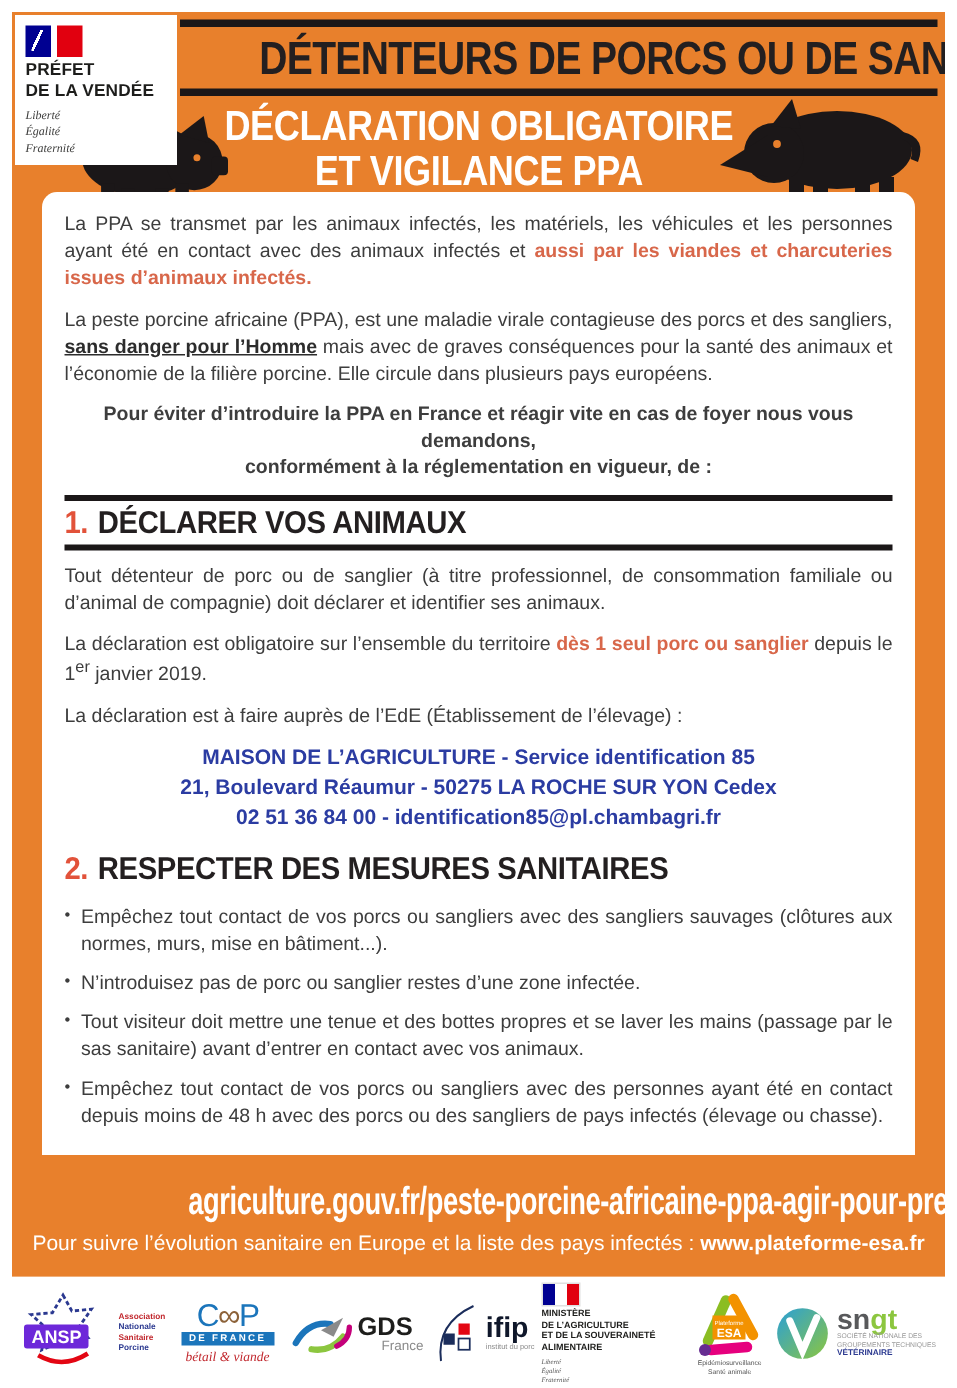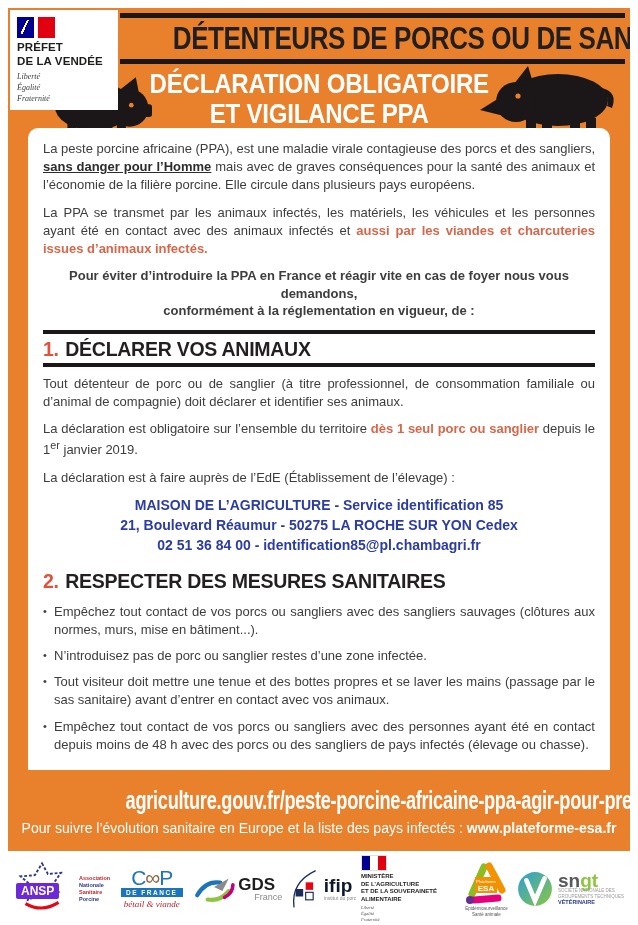--- a/index.html
+++ b/index.html
@@ -159,23 +159,23 @@
     <path d="M126 28 q16 4 10 20 l-5 -2 q4 -10 -7 -14 Z"></path>
     <rect x="50" y="58" width="10" height="26"></rect>
     <rect x="66" y="62" width="10" height="22"></rect>
     <rect x="94" y="62" width="10" height="22"></rect>
     <rect x="110" y="58" width="10" height="26"></rect>
     <circle cx="42" cy="36" r="2.6" fill="#E8802C"></circle>
   </svg>
 
   <div class="card">
 
+    <p><span>La PPA se transmet par les animaux infectés, les matériels, les véhicules et les personnes ayant été en contact avec des animaux infectés et </span><span class="hl">aussi par les viandes et charcuteries issues d’animaux infectés.</span></p>
+
     <p><span>La peste porcine africaine (PPA), est une maladie virale contagieuse des porcs et des sangliers, </span><span class="bu">sans danger pour l’Homme</span><span> mais avec de graves conséquences pour la santé des animaux et l’économie de la filière porcine. Elle circule dans plusieurs pays européens.</span></p>
-
-    <p><span>La PPA se transmet par les animaux infectés, les matériels, les véhicules et les personnes ayant été en contact avec des animaux infectés et </span><span class="hl">aussi par les viandes et charcuteries issues d’animaux infectés.</span></p>
 
     <p class="callout"><span>Pour éviter d’introduire la PPA en France et réagir vite en cas de foyer nous vous demandons,</span><br><span>conformément à la réglementation en vigueur, de :</span></p>
 
     <div class="sec-head">
       <div class="rule" style="height:4px;background:#1b1718;"></div>
       <div class="sh-row"><span class="inner"><span class="num">1.</span><span class="sh-title">DÉCLARER VOS ANIMAUX</span></span></div>
       <div class="rule" style="height:4px;background:#1b1718;"></div>
     </div>
 
     <p>Tout détenteur de porc ou de sanglier (à titre professionnel, de consommation familiale ou d’animal de compagnie) doit déclarer et identifier ses animaux.</p>

